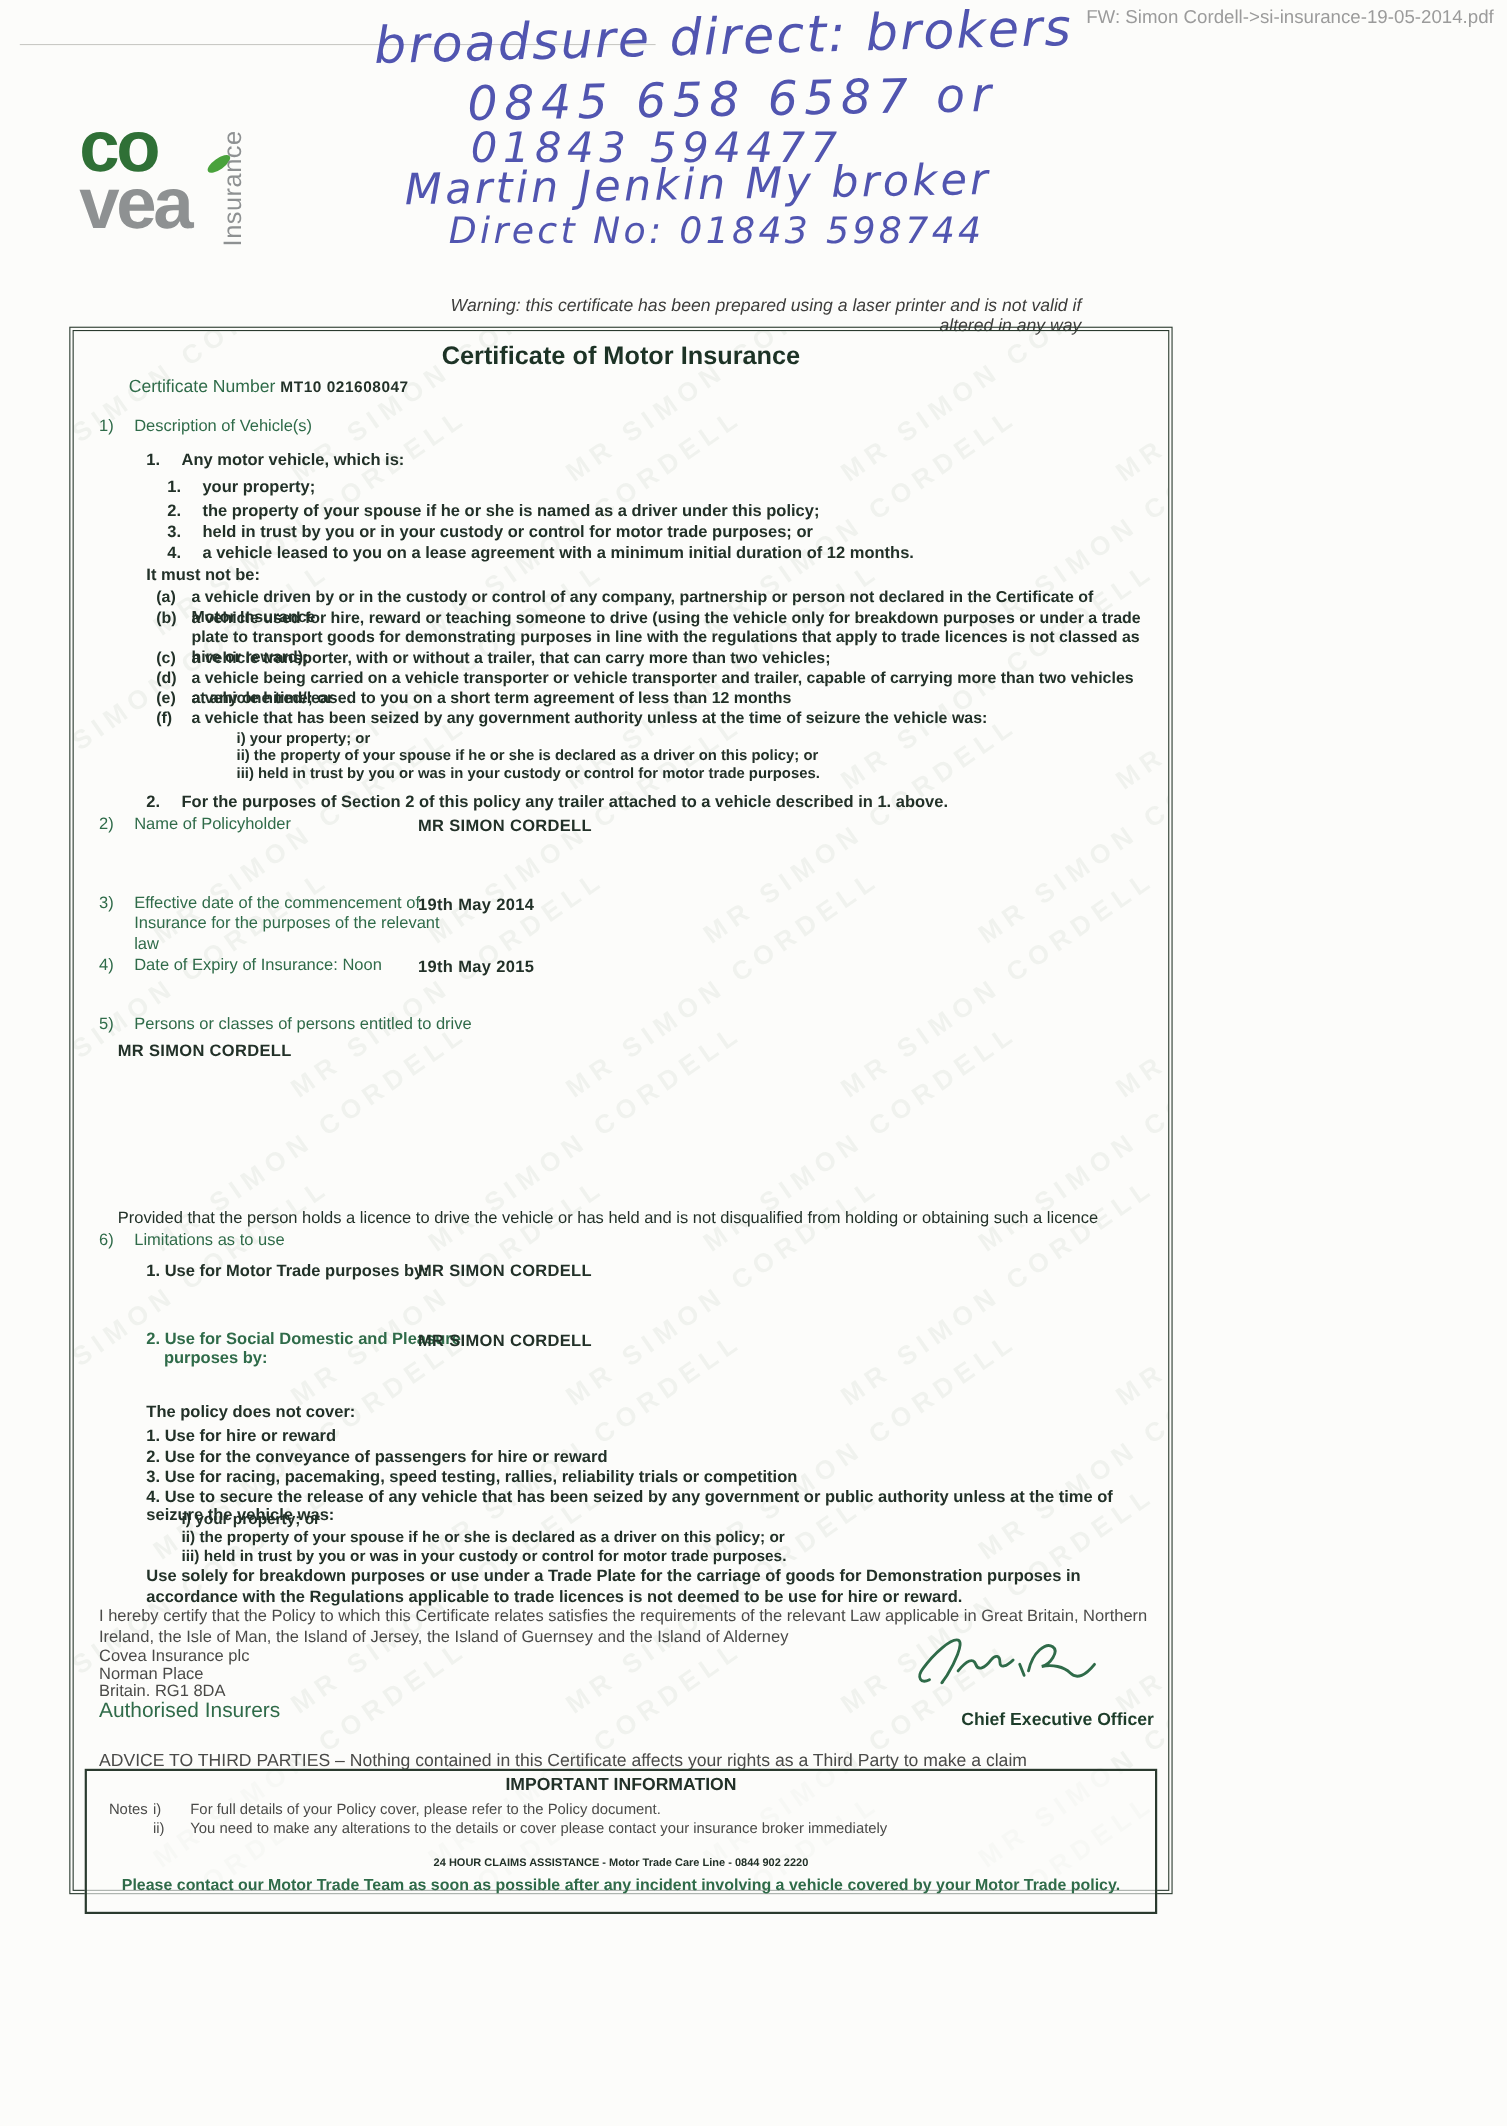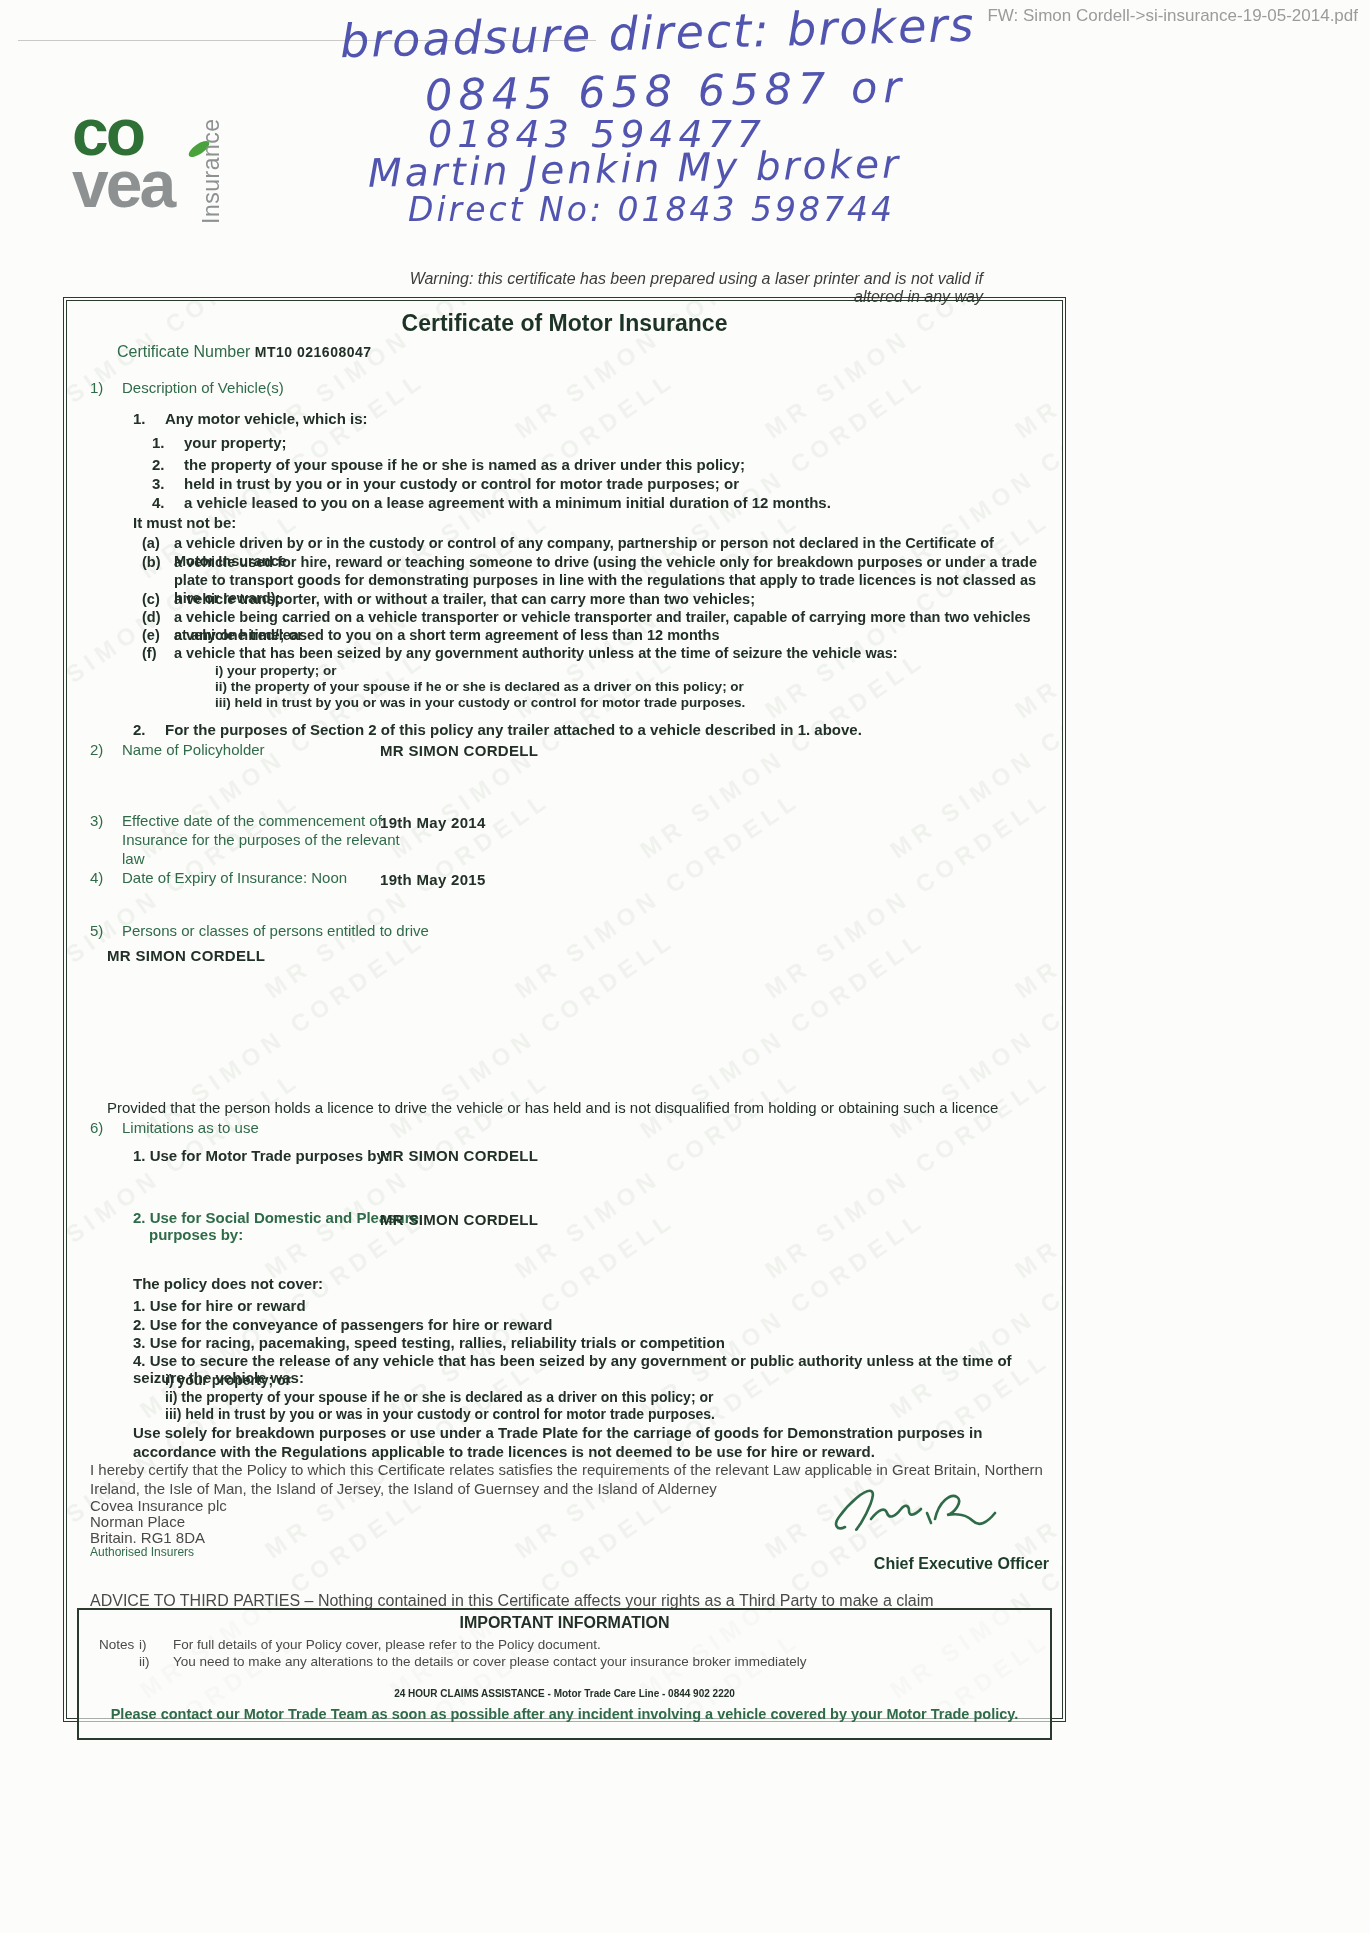--- a/index.html
+++ b/index.html
@@ -260,21 +260,21 @@
     <div class="abs b d" style="left:98px;top:1088px;font-size:14px;">ii) the property of your spouse if he or she is declared as a driver on this policy; or</div>
     <div class="abs b d" style="left:98px;top:1105px;font-size:14px;">iii) held in trust by you or was in your custody or control for motor trade purposes.</div>
 
     <div class="abs sec b d" style="left:66px;top:1123px;width:915px;line-height:1.25;">Use solely for breakdown purposes or use under a Trade Plate for the carriage of goods for Demonstration purposes in accordance with the Regulations applicable to trade licences is not deemed to be use for hire or reward.</div>
 
     <div class="abs gray" style="left:23px;top:1160px;width:975px;font-size:15px;line-height:1.25;">I hereby certify that the Policy to which this Certificate relates satisfies the requirements of the relevant Law applicable in Great Britain, Northern Ireland, the Isle of Man, the Island of Jersey, the Island of Guernsey and the Island of Alderney</div>
 
     <div class="abs gray" style="left:23px;top:1196px;font-size:15px;">Covea Insurance plc</div>
     <div class="abs gray" style="left:23px;top:1212px;font-size:15px;">Norman Place</div>
     <div class="abs gray" style="left:23px;top:1228px;font-size:15px;">Britain. RG1 8DA</div>
-    <div class="abs g" style="left:23px;top:1244px;font-size:12px;">Authorised Insurers</div>
+    <div class="abs g" style="left:23px;top:1244px;font-size:19px;">Authorised Insurers</div>
 
     <svg class="abs" style="left:760px;top:1178px;" width="180" height="66" viewBox="0 0 180 66">
       <path class="sig-svg" d="M18,48 C10,52 6,46 12,38 C22,24 38,10 44,12 C50,14 40,34 34,44 C30,50 28,52 30,50"></path>
       <path class="sig-svg" d="M44,40 C52,30 58,28 60,34 C62,40 68,38 74,30 C78,25 82,26 82,32 C82,38 88,36 94,30"></path>
       <path class="sig-svg" d="M108,40 C112,22 124,14 130,18 C136,22 128,34 120,36 C130,34 140,36 146,42 C152,48 160,44 168,34"></path>
       <path class="sig-svg" d="M100,34 L104,44" stroke-width="1.8"></path>
     </svg>
     <div class="abs b" style="left:720px;top:1254px;width:262px;text-align:right;font-size:16px;color:#1d3d2a;">Chief Executive Officer</div>
 
     <div class="abs gray" style="left:23px;top:1291px;width:960px;font-size:16px;">ADVICE TO THIRD PARTIES – Nothing contained in this Certificate affects your rights as a Third Party to make a claim</div>

